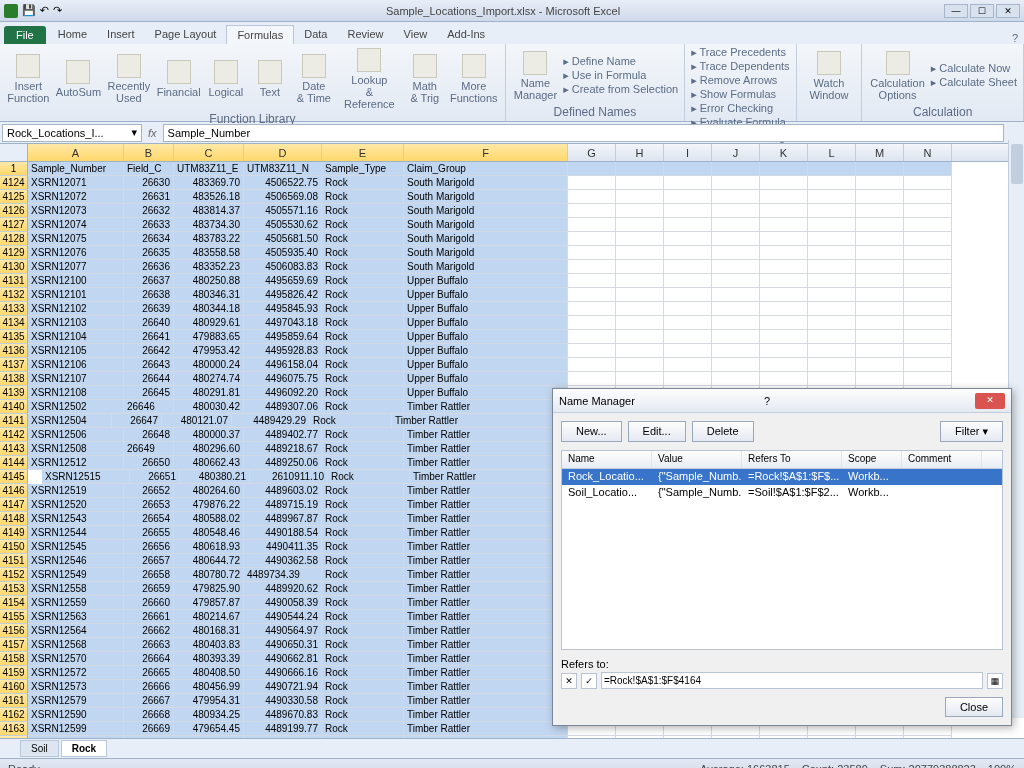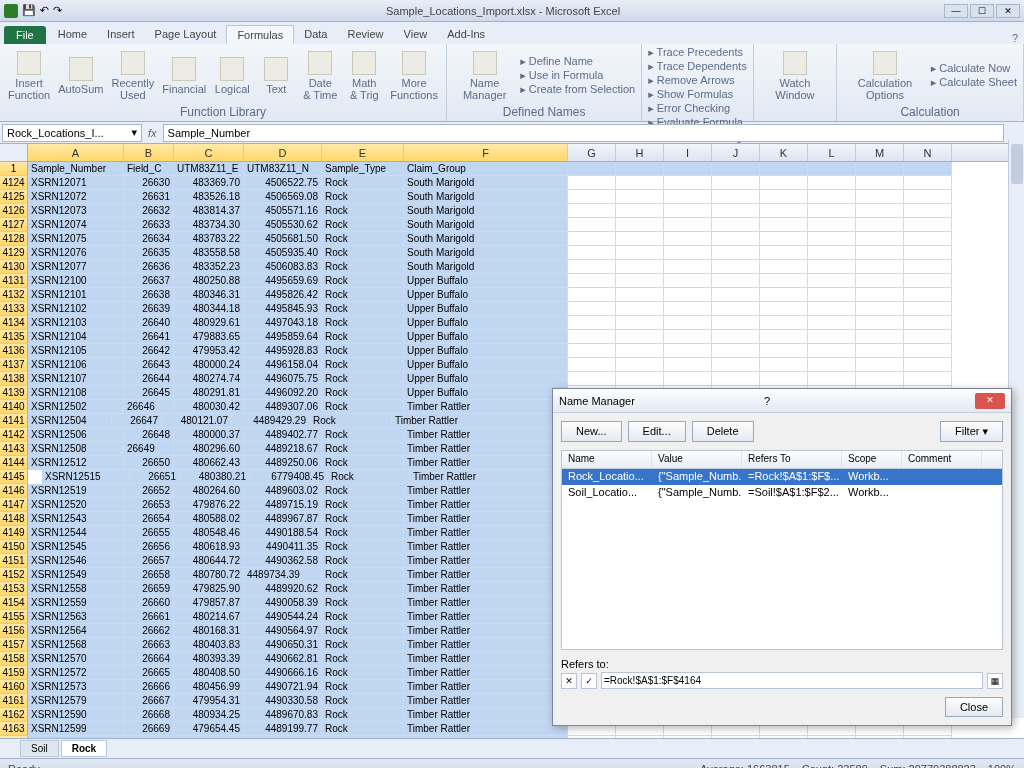--- a/index.html
+++ b/index.html
@@ -127,20 +127,24 @@
         <div class="big-btn">
           <div class="ico"></div>
           <span>Text</span>
         </div>
         <div class="big-btn">
           <div class="ico"></div>
           <span>Date<br>&amp; Time</span>
         </div>
         <div class="big-btn">
           <div class="ico"></div>
+          <span>Lookup<br>&amp; Reference</span>
+        </div>
+        <div class="big-btn">
+          <div class="ico"></div>
           <span>Math<br>&amp; Trig</span>
         </div>
         <div class="big-btn">
           <div class="ico"></div>
           <span>More<br>Functions</span>
         </div>
       </div>
   <div class="label">Function Library</div>
  </div>
  <div class="ribbon-group">
@@ -593,21 +597,21 @@
         <div class="cell" style="width: 48px;"></div>
         <div class="cell" style="width: 48px;"></div>
         <div class="cell" style="width: 48px;"></div>
         <div class="cell" style="width: 48px;"></div>
       </div>
       <div class="row">
         <div class="row-h sel">4145</div>
         <div class="cell sel" style="width: 88px; margin-left: 14px;">XSRN12515</div>
         <div class="cell sel" style="width: 50px; text-align: right;">26651</div>
         <div class="cell sel" style="width: 70px; text-align: right;">480380.21</div>
-        <div class="cell sel" style="width: 78px; text-align: right;">6779408.45</div>
+        <div class="cell sel" style="width: 78px; text-align: right;">2610911.10</div>
         <div class="cell sel" style="width: 82px;">Rock</div>
         <div class="cell sel" style="width: 164px;">Timber Rattler</div>
         <div class="cell" style="width: 48px;"></div>
         <div class="cell" style="width: 48px;"></div>
         <div class="cell" style="width: 48px;"></div>
         <div class="cell" style="width: 48px;"></div>
         <div class="cell" style="width: 48px;"></div>
         <div class="cell" style="width: 48px;"></div>
         <div class="cell" style="width: 48px;"></div>
         <div class="cell" style="width: 48px;"></div>

